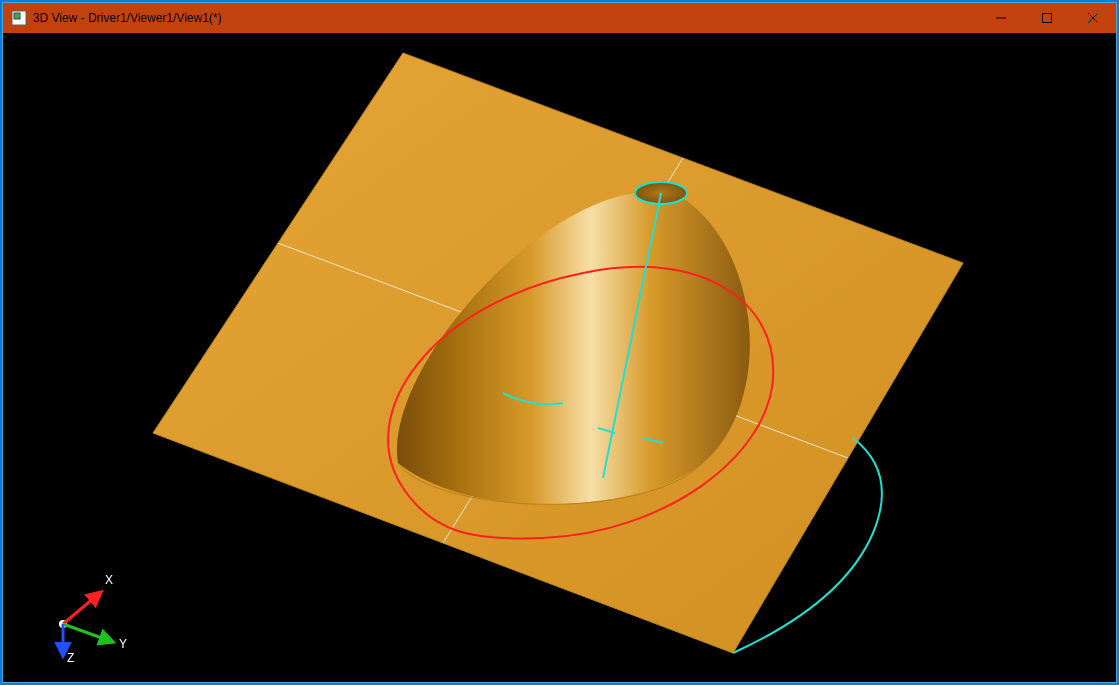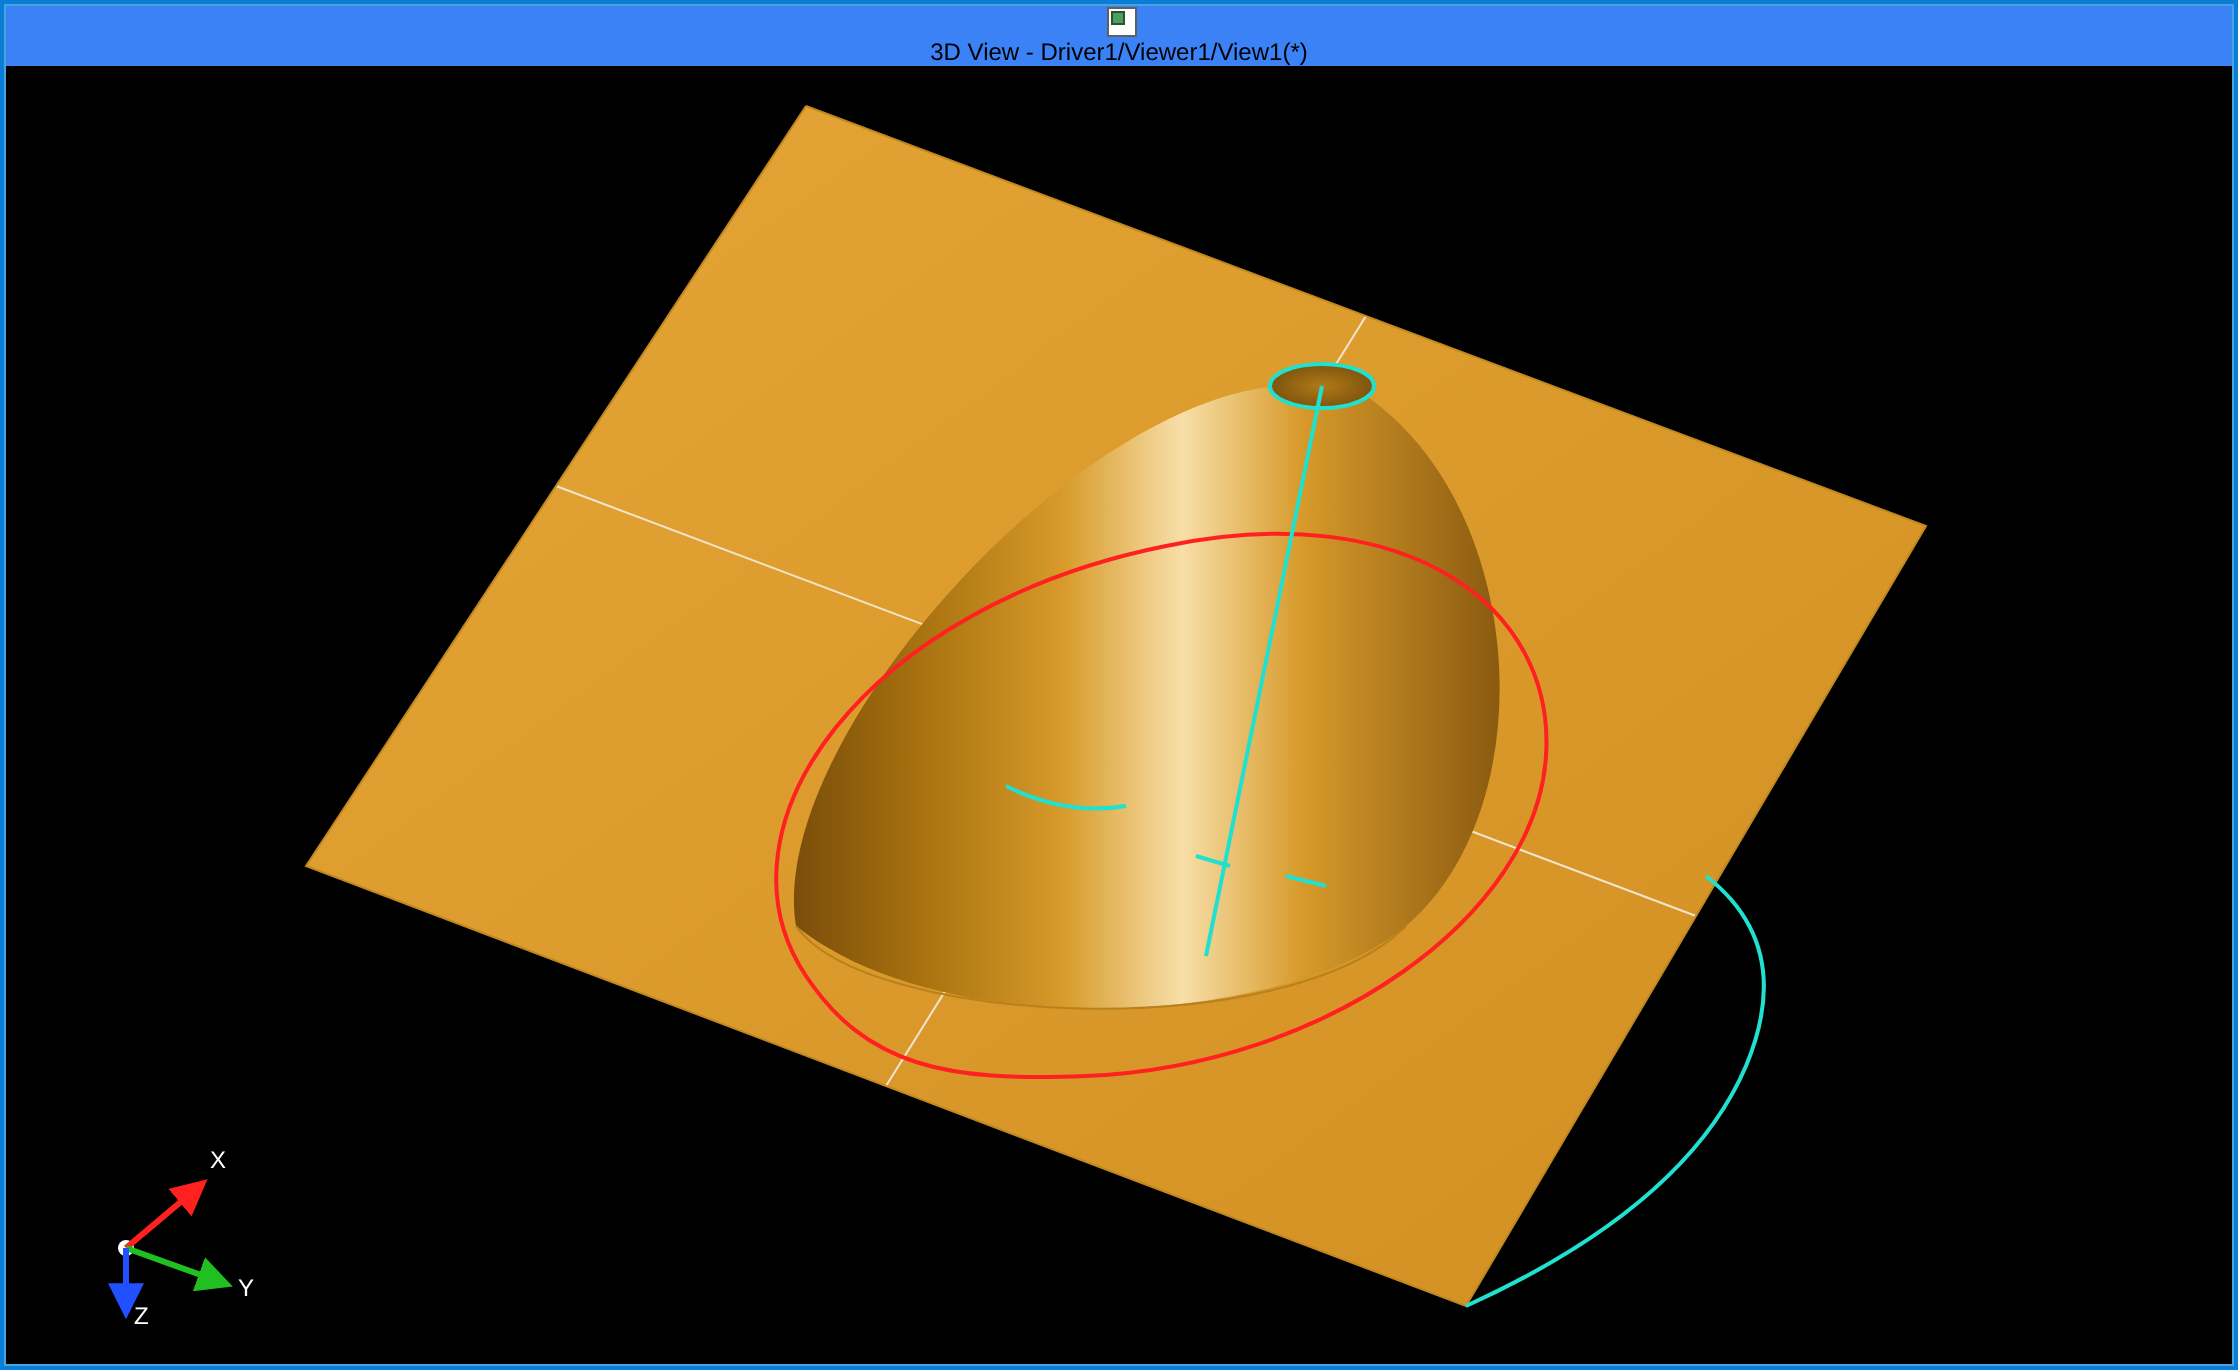--- a/index.html
+++ b/index.html
@@ -15,27 +15,26 @@
     position: absolute;
     left: 3px;
     top: 3px;
     width: 1113px;
     height: 679px;
     background: #ffffff;
     box-shadow: 0 0 0 1px #4aa3df;
   }
   .titlebar {
     height: 30px;
-    background: #3b82f6;
+    background: #c2410c;
     display: flex;
     align-items: center;
     border-bottom: 1px solid #dfdfdf;
     position: relative;
     user-select: none;
-    flex-direction: column;
   }
   .app-icon {
     width: 16px;
     height: 16px;
     margin: 0 6px 0 8px;
     display: inline-block;
   }
   .app-icon svg { display:block; }
   .title-text {
     font-size: 12px;

